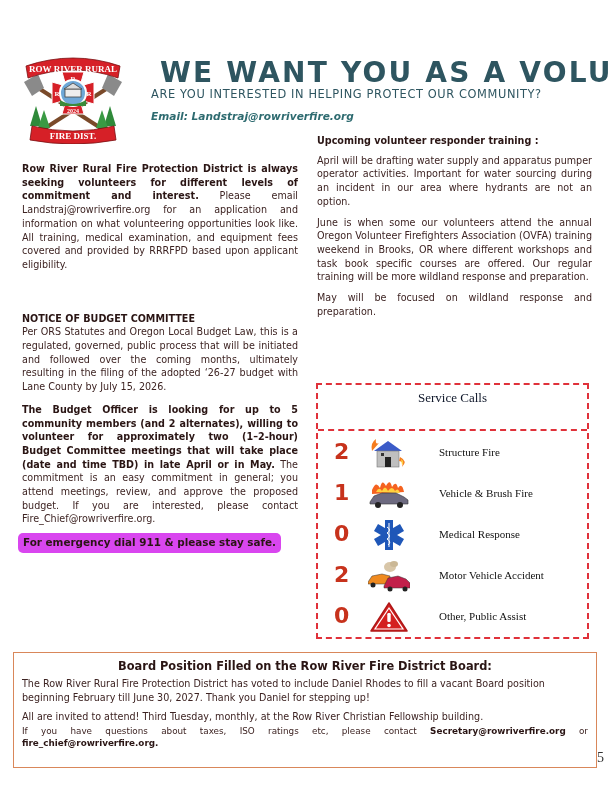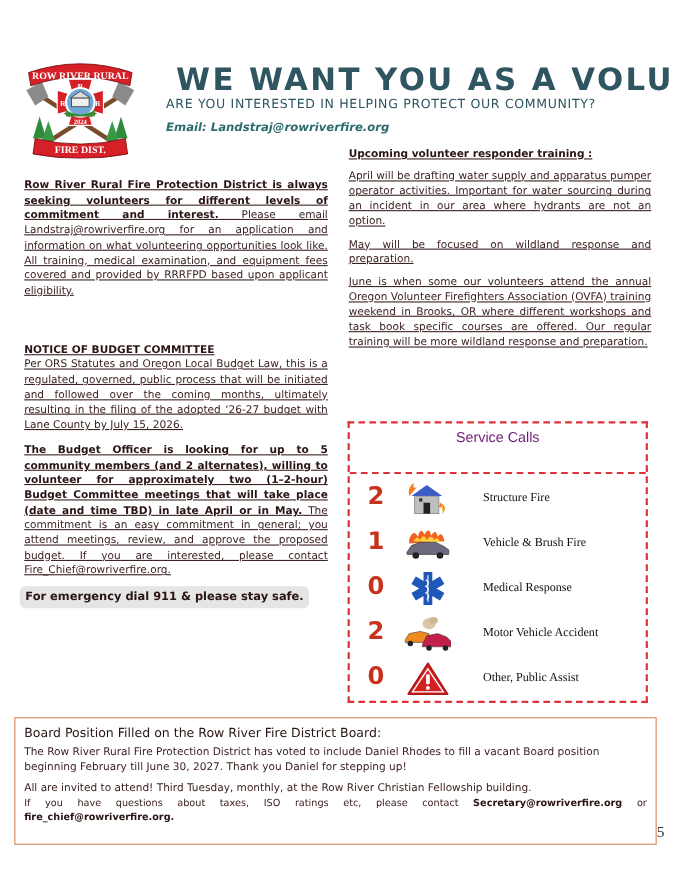--- a/index.html
+++ b/index.html
@@ -8,45 +8,45 @@
 
   .logo { position: absolute; left: 18px; top: 52px; width: 110px; height: 92px; }
 
   .title { position: absolute; left: 160px; top: 56px; font-family: "DejaVu Sans", sans-serif; font-weight: bold;
            font-size: 28px; letter-spacing: 2.2px; color: #2e5560; white-space: nowrap; }
   .subtitle { position: absolute; left: 151px; top: 87px; font-size: 11.4px; letter-spacing: 0.6px;
               color: #2e5560; white-space: nowrap; font-family: "DejaVu Sans", sans-serif; }
   .email-line { position: absolute; left: 151px; top: 110px; font-style: italic; font-size: 10.6px; font-weight: bold;
                 color: #2e6b70; white-space: nowrap; }
 
-  .col { position: absolute; font-size: 9.6px; line-height: 13.7px; text-align: justify; color: #3d2322; text-decoration: underline; }
+  .col { position: absolute; font-size: 9.6px; line-height: 13.7px; text-align: justify; color: #3d2322; }
   .col p { margin-bottom: 7px; }
   .col b { color: #2a1514; }
   .left { left: 22px; top: 162px; width: 276px; }
   .right { left: 317px; top: 134px; width: 275px; }
 
   .notice-head { font-weight: bold; color: #2a1514; font-size: 9.6px; margin-top: 40px; }
-  .emergency { display: inline-block; background: #e5e5e5; border-radius: 5px; padding: 3px 5px 3px 5px;
+  .emergency { display: inline-block; background: #d946ef; border-radius: 5px; padding: 3px 5px 3px 5px;
                font-weight: bold; font-size: 10.4px; color: #2a1514; margin-left: -4px; white-space: nowrap; }
   .training-head { font-weight: bold; color: #2a1514; margin-bottom: 6px; display: block; }
 
   .service-box { position: absolute; left: 316px; top: 383px; width: 273px; height: 256px;
                  border: 2px dashed #e0313a; }
   .service-head { height: 46px; border-bottom: 2px dashed #e0313a; text-align: center; padding-top: 3px;
-                  color: #701a75; font-size: 13px; line-height: 19px; font-family: Liberation Sans, sans-serif; }
+                  color: #0f172a; font-size: 13px; line-height: 19px; font-family: Liberation Serif, serif; }
   .svc-row { position: relative; height: 41px; }
   .svc-count { position: absolute; left: 16px; top: 6px; width: 20px; font-size: 22px; font-weight: bold;
                color: #c7321c; font-family: "DejaVu Sans", sans-serif; }
   .svc-icon { position: absolute; left: 50px; top: 4px; width: 42px; height: 32px; }
   .svc-label { position: absolute; left: 121px; top: 13px; font-family: "Liberation Serif", serif; font-size: 11px;
                color: #111; white-space: nowrap; }
 
   .board-box { position: absolute; left: 13px; top: 652px; width: 584px; height: 116px; border: 1.5px solid #d9875a;
                padding: 6px 8px 0 8px; }
-  .board-title { text-align: left; font-weight: normal; font-size: 11.4px; color: #2a1514; margin-bottom: 4px; }
+  .board-title { text-align: center; font-weight: bold; font-size: 11.4px; color: #2a1514; margin-bottom: 4px; }
   .board-text { font-size: 9.6px; line-height: 13.6px; color: #3d2322; margin-bottom: 6px; }
   .board-small { font-size: 8.8px; line-height: 12.6px; color: #3d2322; text-align: justify; }
   .board-small b { color: #2a1514; }
 
   .page-num { position: absolute; left: 597px; top: 750px; font-family: "Liberation Serif", serif; font-size: 14px; color: #333; }
 </style>
 </head>
 <body>
 
 <div class="logo">
@@ -88,22 +88,22 @@
   <p><b>Row River Rural Fire Protection District is always seeking volunteers for different levels of commitment and interest.</b><span> Please email Landstraj@rowriverfire.org for an application and information on what volunteering opportunities look like. All training, medical examination, and equipment fees covered and provided by RRRFPD based upon applicant eligibility.</span></p>
   <div class="notice-head">NOTICE OF BUDGET COMMITTEE</div>
   <p style="margin-bottom:9px">Per ORS Statutes and Oregon Local Budget Law, this is a regulated, governed, public process that will be initiated and followed over the coming months, ultimately resulting in the filing of the adopted ‘26-27 budget with Lane County by July 15, 2026.</p>
   <p><b>The Budget Officer is looking for up to 5 community members (and 2 alternates), willing to volunteer for approximately two (1–2-hour) Budget Committee meetings that will take place (date and time TBD) in late April or in May.</b><span> The commitment is an easy commitment in general; you attend meetings, review, and approve the proposed budget. If you are interested, please contact Fire_Chief@rowriverfire.org.</span></p>
   <div class="emergency">For emergency dial 911 &amp; please stay safe.</div>
 </div>
 
 <div class="col right">
   <span class="training-head">Upcoming volunteer responder training :</span>
   <p>April will be drafting water supply and apparatus pumper operator activities. Important for water sourcing during an incident in our area where hydrants are not an option.</p>
+  <p>June is when some our volunteers attend the annual Oregon Volunteer Firefighters Association (OVFA) training weekend in Brooks, OR where different workshops and task book specific courses are offered. Our regular training will be more wildland response and preparation.</p>
   <p>May will be focused on wildland response and preparation.</p>
-  <p>June is when some our volunteers attend the annual Oregon Volunteer Firefighters Association (OVFA) training weekend in Brooks, OR where different workshops and task book specific courses are offered. Our regular training will be more wildland response and preparation.</p>
 </div>
 
 <div class="service-box">
   <div class="service-head">
     <div>Service Calls</div>
   </div>
   <div style="padding-top:2px">
     <div class="svc-row">
       <span class="svc-count">2</span>
       <svg class="svc-icon" viewBox="0 0 42 32">

